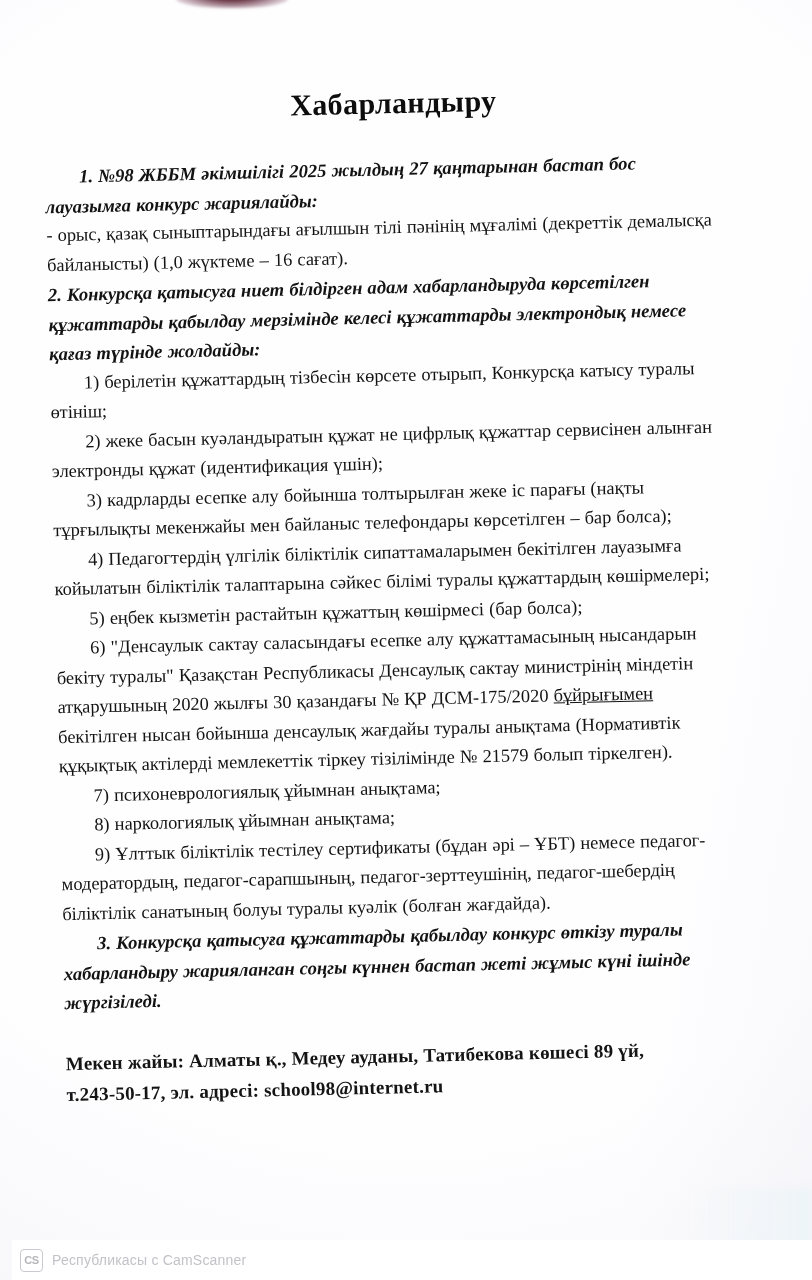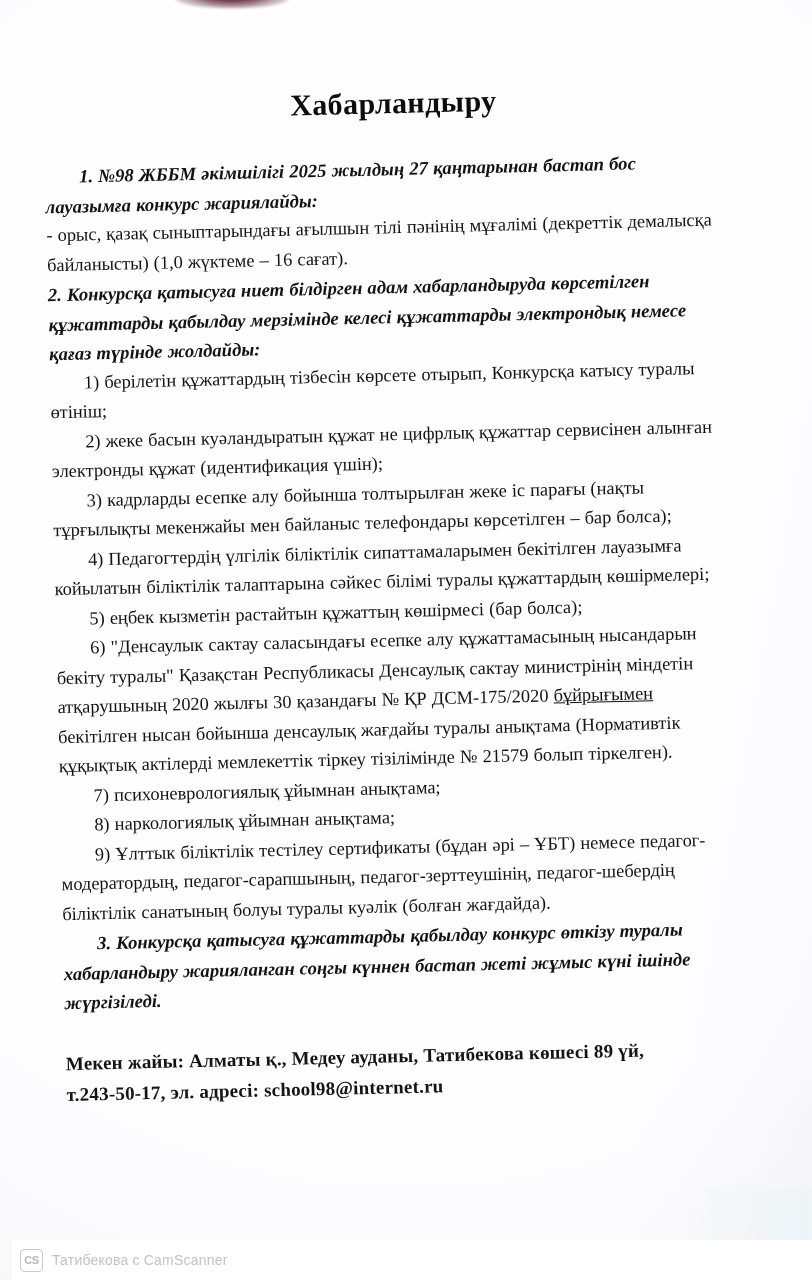--- a/index.html
+++ b/index.html
@@ -196,16 +196,16 @@
       <div id="address-block">
         <p class="addr-line">Мекен  жайы:  Алматы қ., Медеу ауданы, Татибекова көшесі 89 үй,</p>
         <p class="addr-line">т.243-50-17,  эл. адресі: school98@internet.ru</p>
       </div>
 
     </div>
   </div>
 
   <div id="camscanner-bar">
     <span id="cs-logo">CS</span>
-    <span id="cs-text">Татибекова с CamScanner</span>
+    <span id="cs-text">Республикасы с CamScanner</span>
   </div>
 
 </div>
 
 </body></html>

